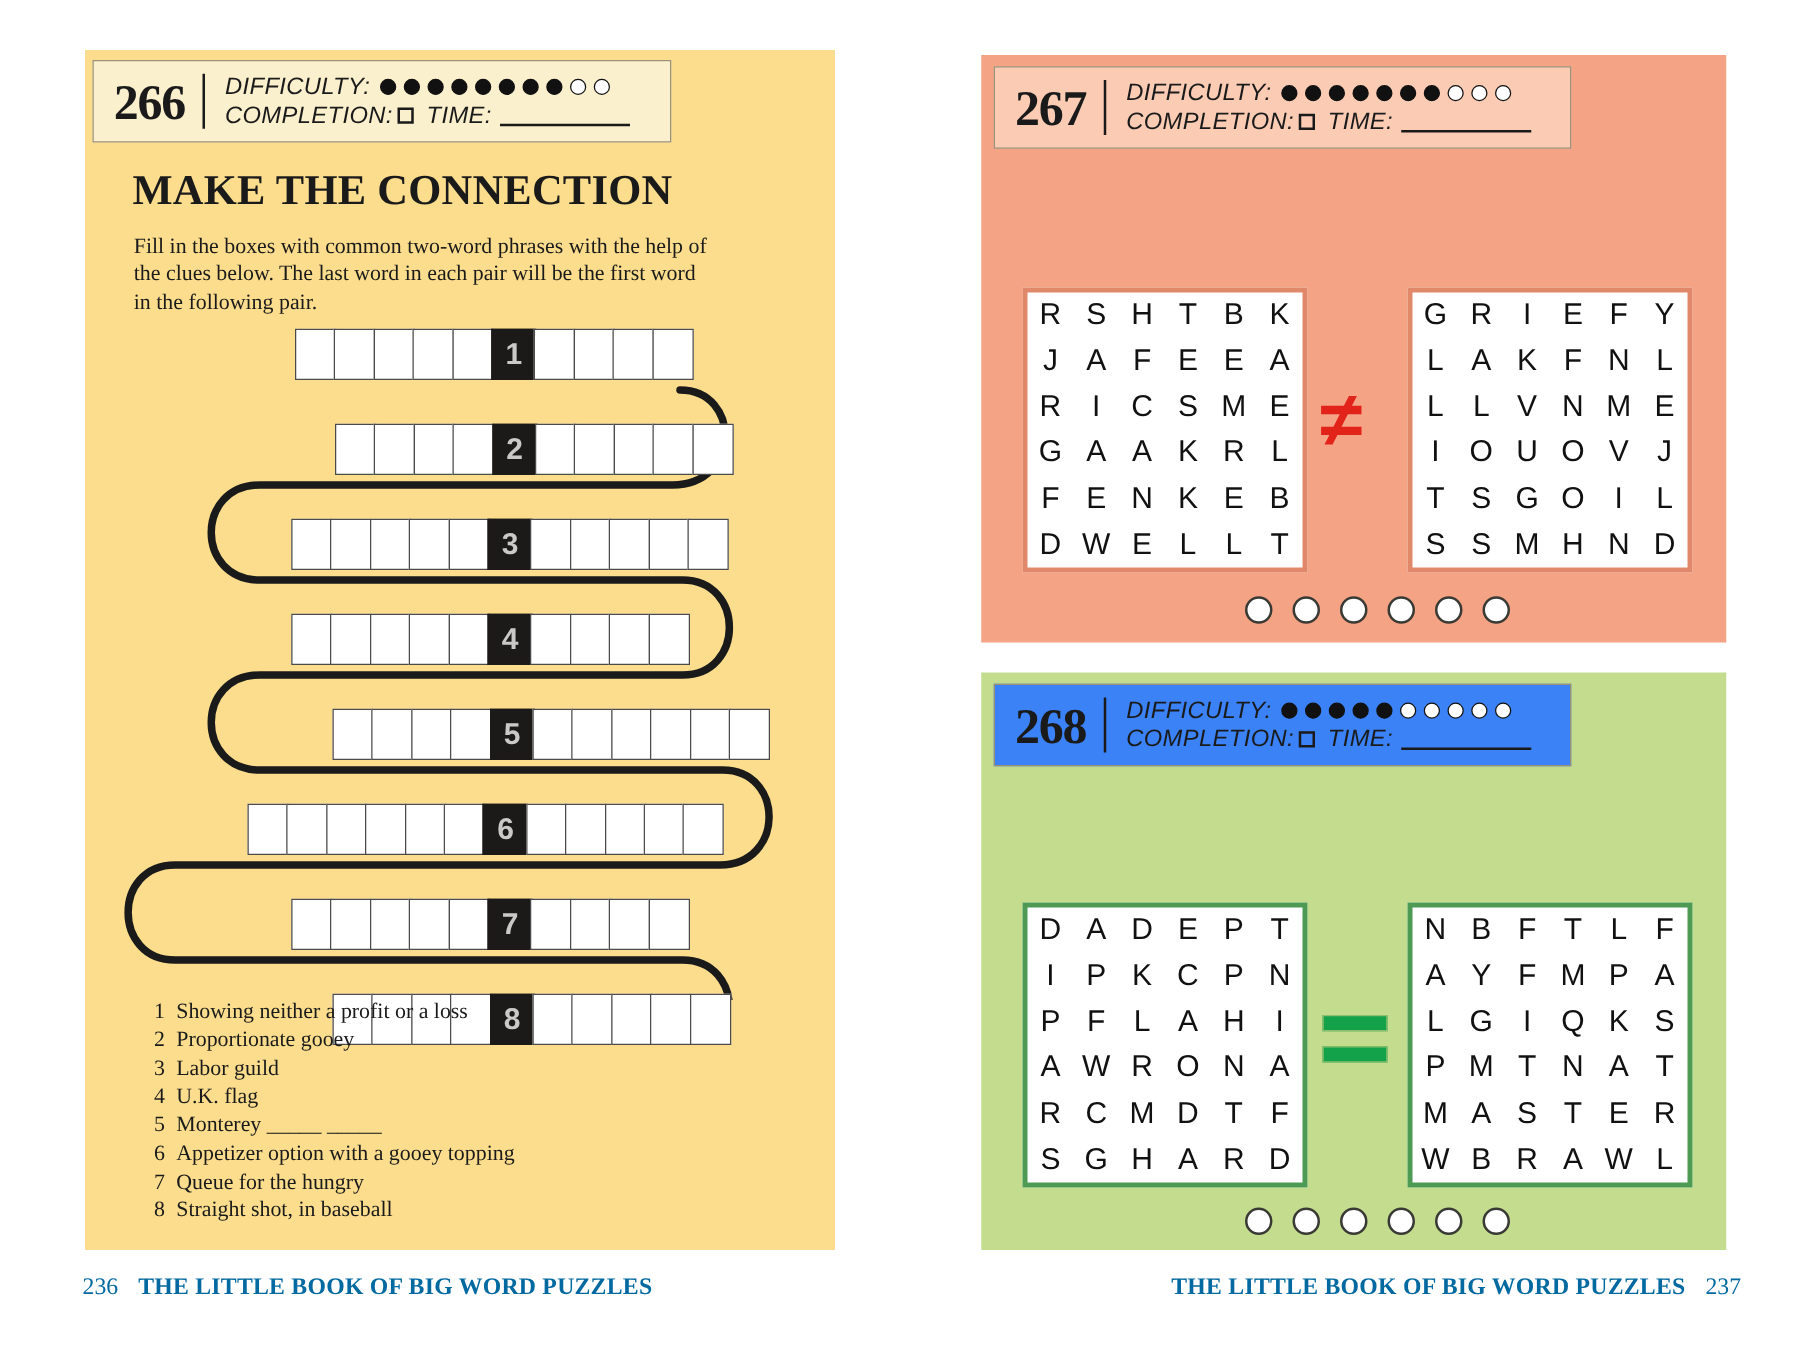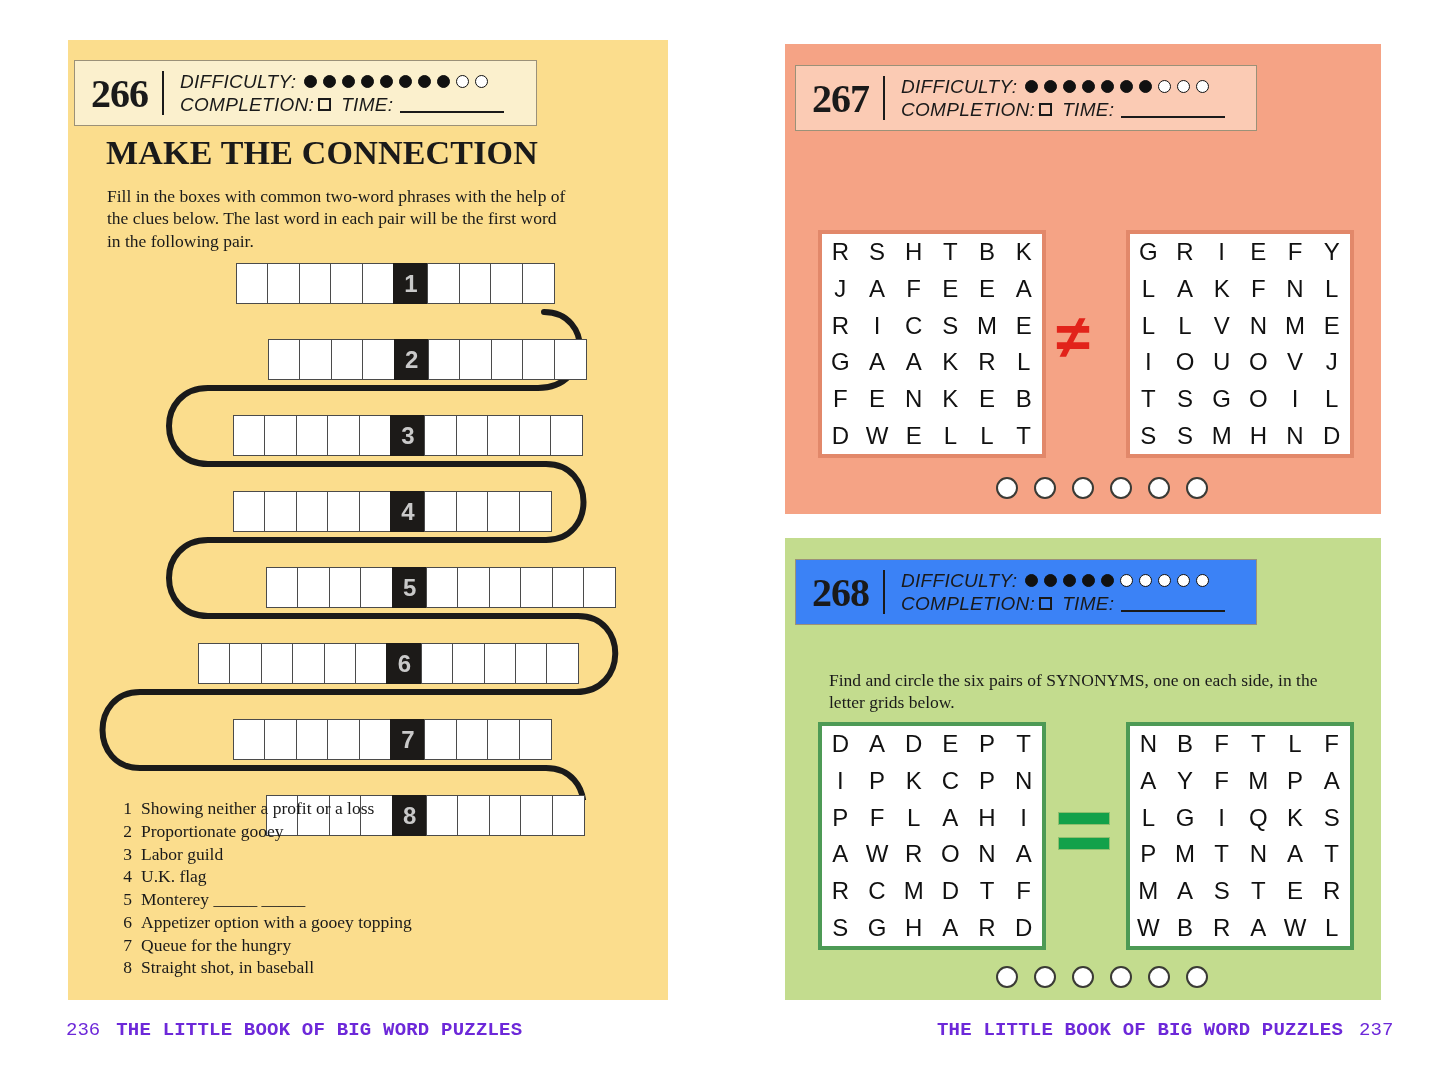--- a/index.html
+++ b/index.html
@@ -13,21 +13,21 @@
 
   
   .panel{position:absolute;box-sizing:border-box;}
   .panel-yellow{background:#fbdd8d;}
   .panel-orange{background:#f5a385;}
   .panel-green{background:#c3dc8e;}
 
   
   .hdr{
     position:absolute;display:flex;align-items:stretch;
-    box-sizing:border-box;border:1px solid #9b9178;margin-top:12px;
+    box-sizing:border-box;border:1px solid #9b9178;
   }
   .hdr-yellow{background:#fbf0cd;}
   .hdr-orange{background:#fbcbb4;}
   .hdr-green{background:#3b82f6;}
   .hdr-num{
     font-family:"Liberation Serif", serif;
     font-weight:bold;font-size:40px;color:#1a1a1a;
     display:flex;align-items:center;justify-content:center;
     padding:0 14px 0 16px;letter-spacing:-1px;
   }
@@ -117,21 +117,21 @@
   .eqbar{width:52px;height:13px;background:#13a14a;border:1px solid #8fbf6e;box-sizing:border-box;}
   .eqbar + .eqbar{margin-top:12px;}
 
   
   .circles{position:absolute;display:flex;gap:16px;}
   .acircle{width:22px;height:22px;border-radius:50%;background:#fff;border:2px solid #3a3a35;box-sizing:border-box;}
 
   
   .footer{
     position:absolute;display:flex;align-items:baseline;
-    font-family:Liberation Mono, monospace;color:#6d28d9;
+    font-family:Liberation Serif, serif;color:#0369a1;
   }
   .fpage{font-size:19px;}
   .ftitle{font-size:19px;font-weight:bold;letter-spacing:.2px;}
 </style>
 </head>
 <body>
 
 <div class="page">
 
   <div class="panel panel-yellow" style="left:68px;top:40px;width:600px;height:960px;">
@@ -495,21 +495,20 @@
       <div class="hdr-line">
         <span>COMPLETION:</span>
         <span class="cbox"></span>
         <span style="margin-left:10px">TIME:</span>
         <span class="timeline"></span>
       </div>
     </div>
   </div>
 
 
-  <div class="pdesc" style="left:829px;top:669px;width:516px;">Find and circle the six pairs of SYNONYMS, one on each side, in the letter grids below.</div>
 
   <div class="lgrid gg" id="g268l" style="left:818px;top:722px;width:228px;height:228px;">
       <span>D</span>
       <span>A</span>
       <span>D</span>
       <span>E</span>
       <span>P</span>
       <span>T</span>
       <span>I</span>
       <span>P</span>

